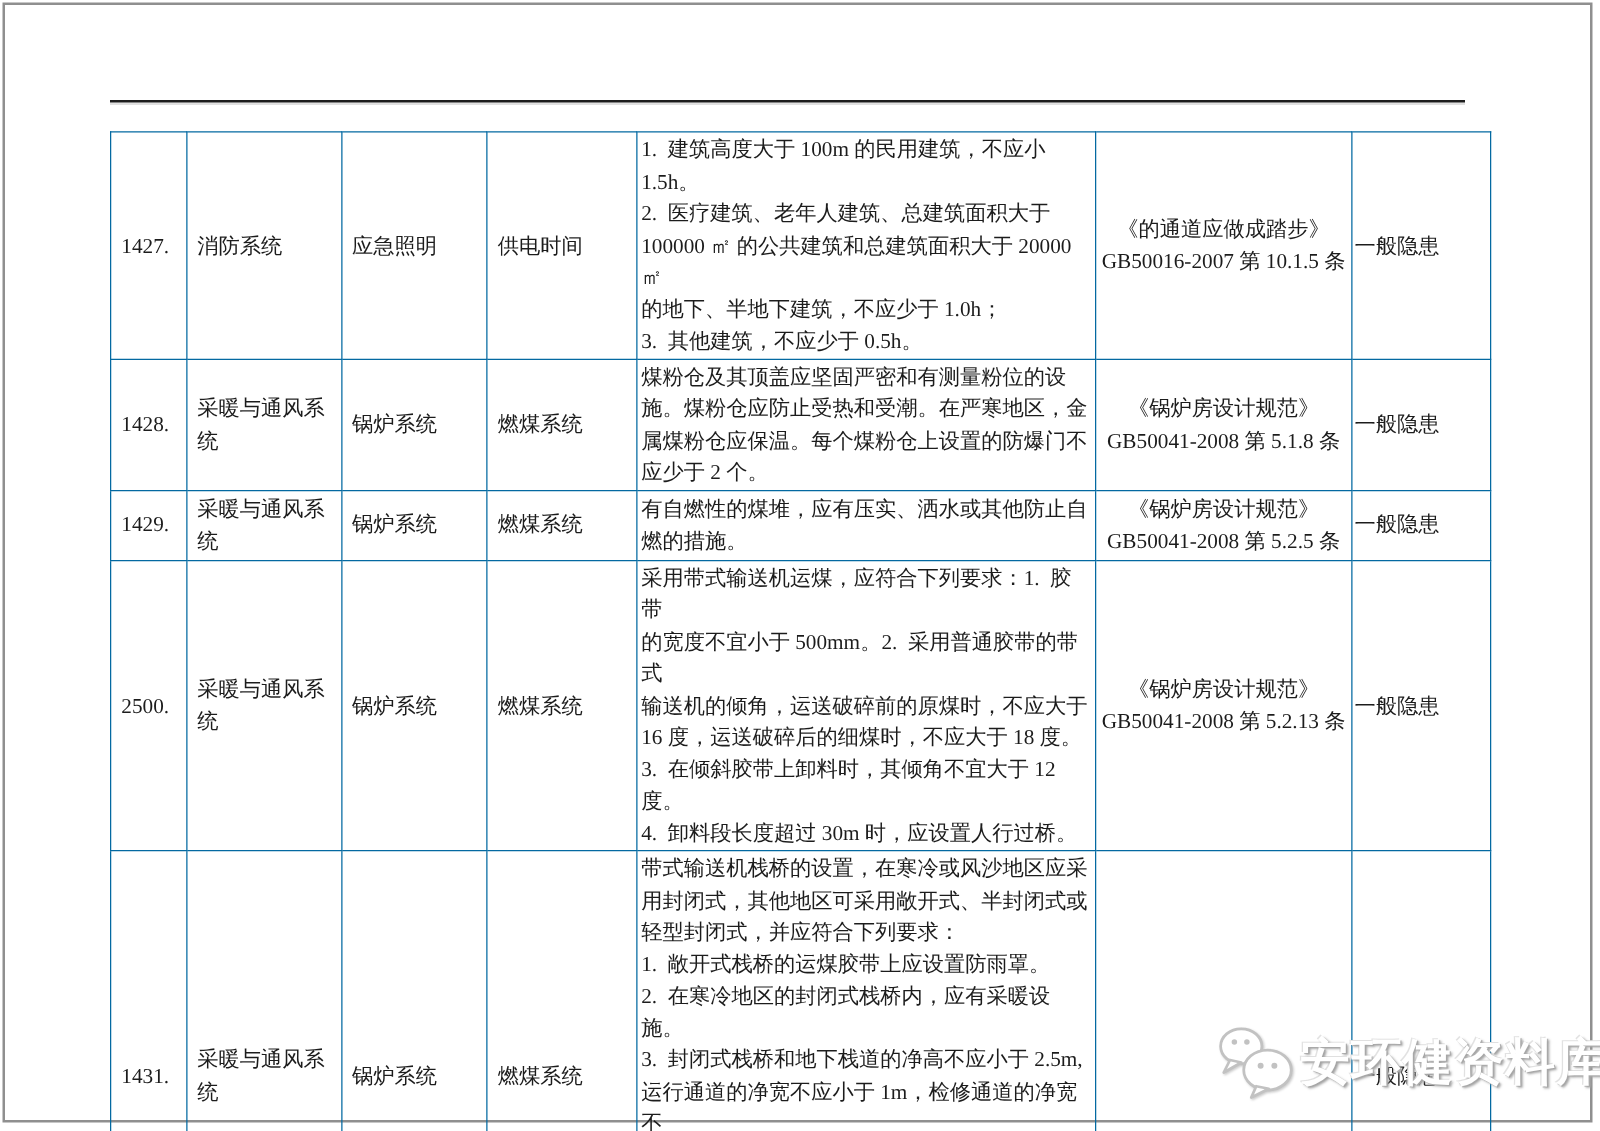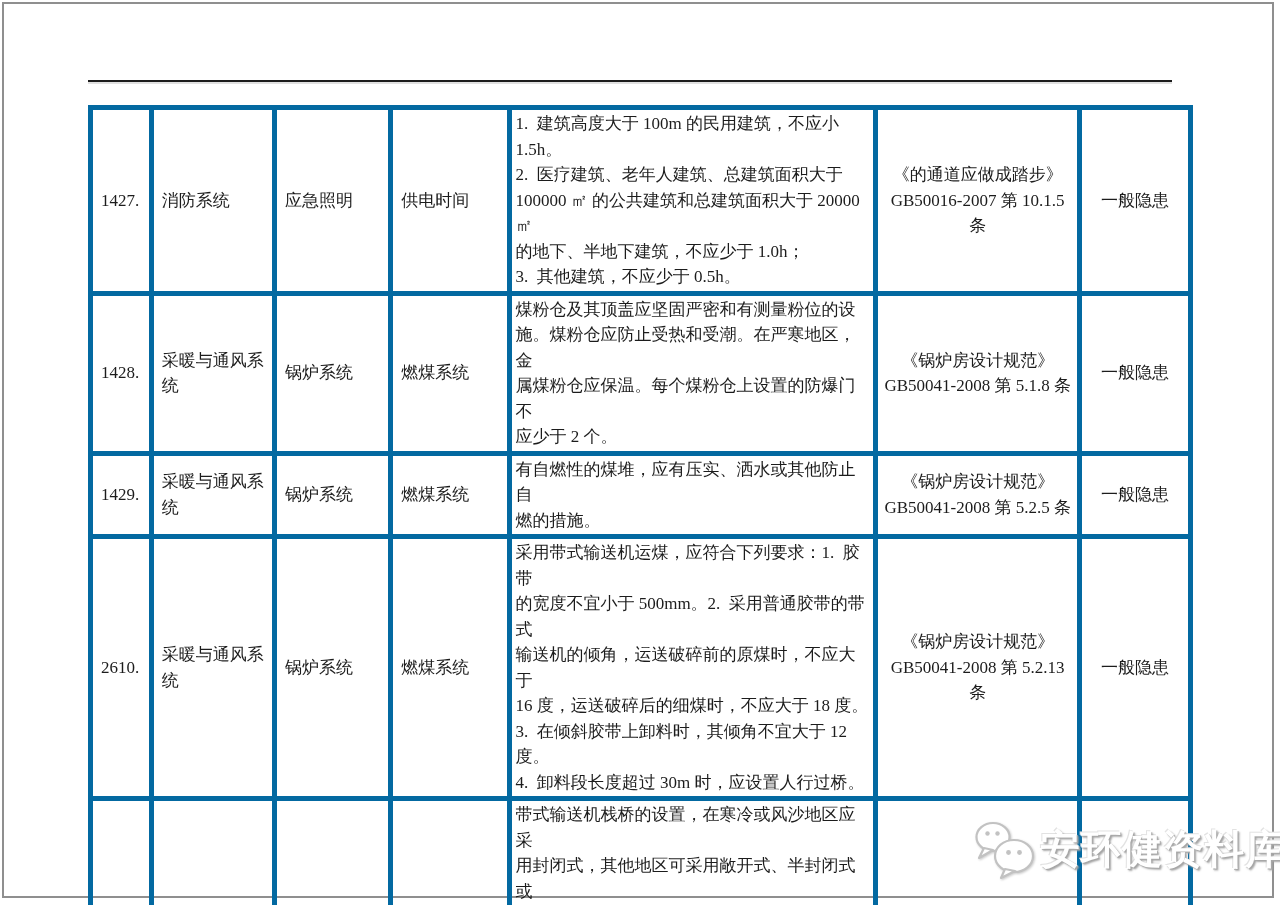--- a/index.html
+++ b/index.html
@@ -14,36 +14,36 @@
   }
   .top-rule{
     position:absolute;left:88px;top:80px;width:1084px;height:2px;
     background:#1c1c1c;box-shadow:0 2px 0 rgba(0,0,0,0.12);
   }
   table.checklist{
     position:absolute;left:88px;top:105px;width:1105px;
     border-collapse:collapse;table-layout:fixed;
   }
   table.checklist td{
-    border:5px solid #0369a1;
+    border:1px solid #0369a1;
     font-size:17px;line-height:1.5;vertical-align:middle;
     box-sizing:border-box;overflow:hidden;
   }
   tr.r0{height:126px;} tr.r1{height:94px;} tr.r2{height:46px;}
   tr.r3{height:141px;} tr.r4{height:266px;}
   td.c-id{width:59px;padding:2px 4px 2px 8px;}
   td.c-cat{width:120px;padding:2px 6px 2px 8px;}
   td.c-sys{width:113px;padding:2px 6px 2px 8px;}
   td.c-sub{width:116px;padding:2px 6px 2px 8px;}
   td.c-desc{
     width:356px;padding:1px 3px;font-size:16px;line-height:23.3px;
     white-space:pre-wrap;vertical-align:middle;
   }
   td.c-basis{width:198px;text-align:center;padding:2px;line-height:1.8;}
-  td.c-level{width:108px;text-align:center;padding:2px;}
+  td.c-level{width:108px;text-align:left;padding:2px;}
   .watermark{
     position:absolute;left:972px;top:812px;width:290px;height:75px;
     display:flex;align-items:center;gap:4px;
   }
   .watermark-text{
     font-size:40px;font-weight:bold;letter-spacing:1px;color:#ffffff;
     text-shadow:2px 2px 2px #a6a6a6, -1px -1px 0px #e2e2e2, 1px 1px 0px #bdbdbd;
     white-space:nowrap;
   }
   .wm-icon{flex:0 0 auto;filter:drop-shadow(1px 1px 1px #c9c9c9);}
@@ -94,21 +94,21 @@
       <td class="c-sub">燃煤系统</td>
       <td class="c-desc">有自燃性的煤堆，应有压实、洒水或其他防止自
 燃的措施。</td>
       <td class="c-basis">
         <div>《锅炉房设计规范》</div>
         <div>GB50041-2008 第 5.2.5 条</div>
       </td>
       <td class="c-level">一般隐患</td>
     </tr>
     <tr class="r3">
-      <td class="c-id">2610.</td>
+      <td class="c-id">2500.</td>
       <td class="c-cat">采暖与通风系统</td>
       <td class="c-sys">锅炉系统</td>
       <td class="c-sub">燃煤系统</td>
       <td class="c-desc">采用带式输送机运煤，应符合下列要求：1.  胶带
 的宽度不宜小于 500mm。2.  采用普通胶带的带式
 输送机的倾角，运送破碎前的原煤时，不应大于
 16 度，运送破碎后的细煤时，不应大于 18 度。
 3.  在倾斜胶带上卸料时，其倾角不宜大于 12 度。
 4.  卸料段长度超过 30m 时，应设置人行过桥。</td>
       <td class="c-basis">

